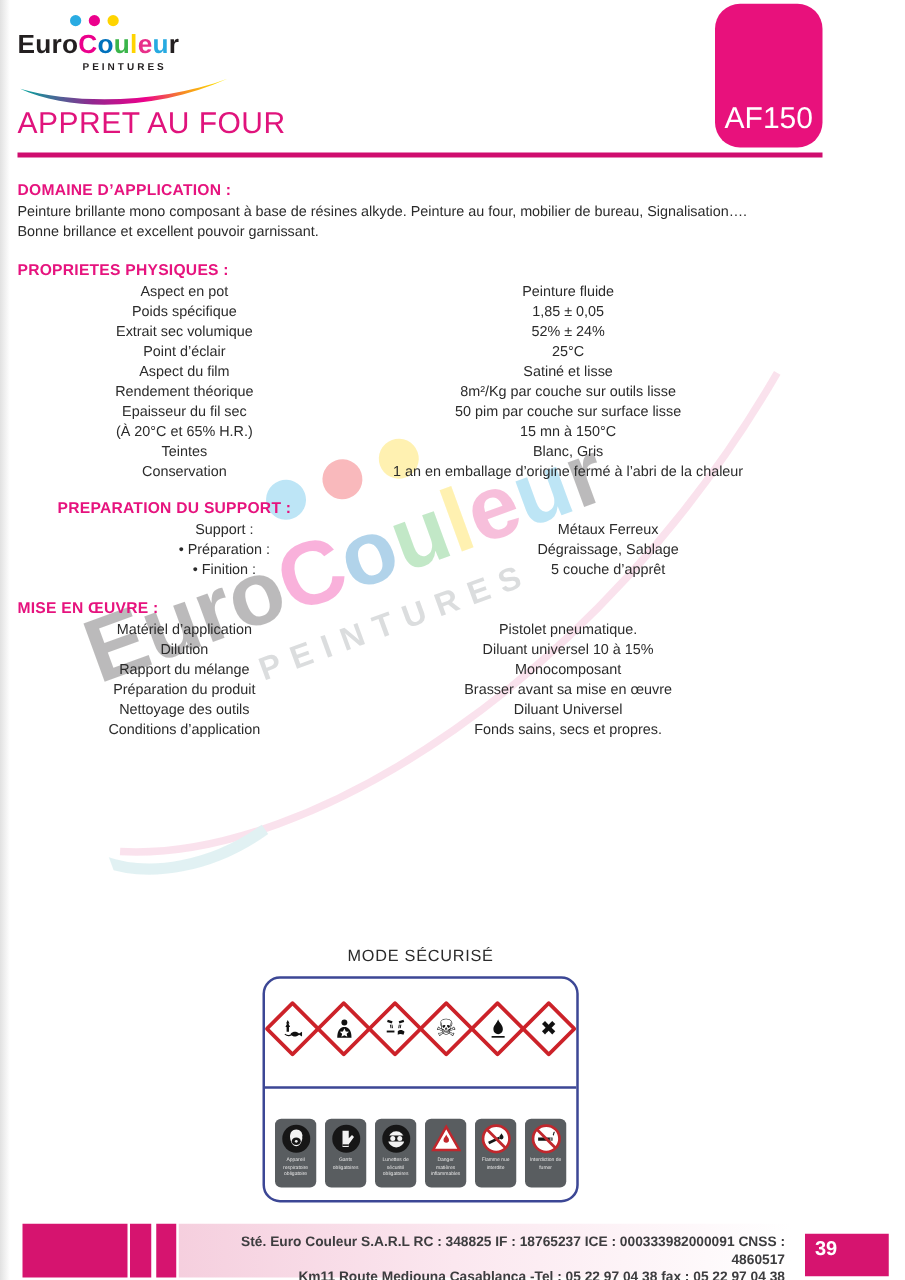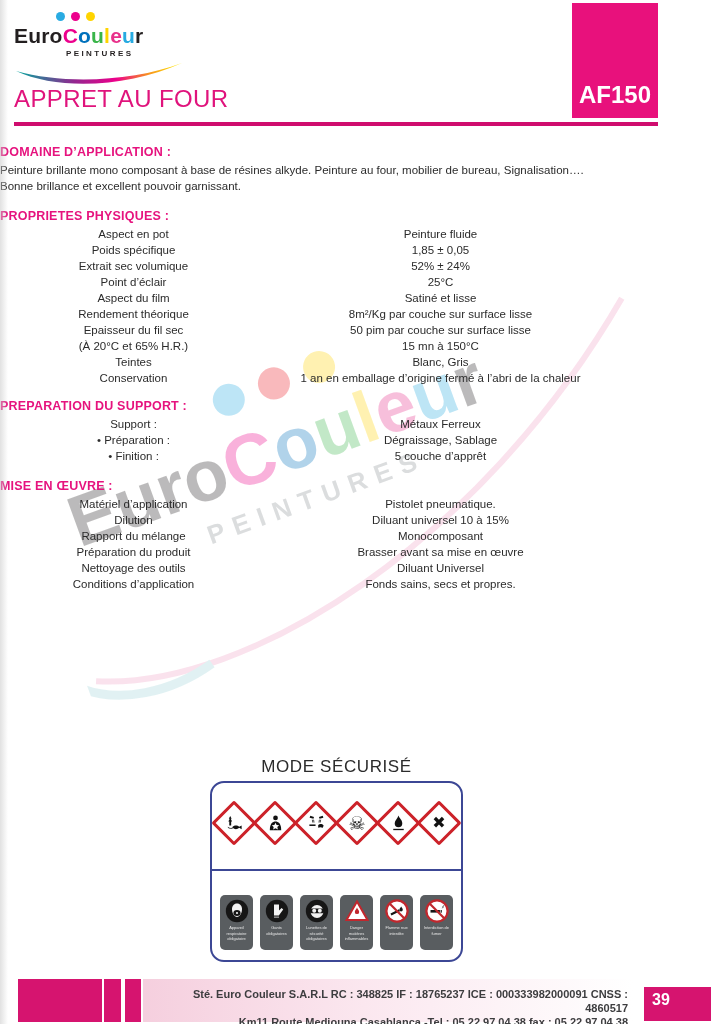--- a/index.html
+++ b/index.html
@@ -16,45 +16,45 @@
   .brandname{font-size:21px;font-weight:bold;margin-top:3px;letter-spacing:.2px;white-space:nowrap;}
   .lc-k{color:#231f20}.lc-m{color:#ec008c}.lc-b{color:#0071bc}.lc-g{color:#3ab54a}
   .lc-y{color:#ffd400}.lc-r{color:#e8308a}.lc-c{color:#27aae1}
   .brandsub{font-size:8px;font-weight:bold;color:#231f20;letter-spacing:2.4px;margin:1px 0 0 52px;}
   .swoosh{margin-top:1px;}
 
   .title{position:absolute;left:14px;top:85px;font-size:24px;font-weight:normal;
          color:#e0137c;letter-spacing:.4px;z-index:2;}
   .codeblock{position:absolute;left:572px;top:3px;width:86px;height:115px;background:#e8117c;
          color:#fff;display:flex;align-items:flex-end;justify-content:center;
-         padding-bottom:9px;box-sizing:border-box;font-size:24px;font-weight:bold;z-index:2;}
+         padding-bottom:9px;box-sizing:border-box;font-size:24px;font-weight:normal;z-index:2;border-radius:20px;}
   .rule{position:absolute;left:14px;top:122px;width:644px;height:4px;background:#cf0d6e;z-index:2;}
 
   
-  .section{position:absolute;left:0;width:660px;z-index:2;}
+  .section{position:absolute;left:14px;width:660px;z-index:2;}
   .sec-heading{font-size:12.5px;font-weight:bold;color:#e6137e;letter-spacing:.2px;}
   .lines,.rows{margin-top:3px;}
   .pline{font-size:11.5px;line-height:16px;color:#2b2b2b;}
   .row{display:flex;font-size:11.5px;line-height:16px;color:#2b2b2b;text-align:center;}
   .row .lab{width:175px;margin-left:46px;flex:none;}
   .row .val{flex:1;}
-  #sec-domaine{top:145px;} #sec-props{top:209px;} #sec-prep{top:399px;} #sec-mise{top:479px;}
+  #sec-domaine{top:145px;} #sec-props{top:209px;} #sec-prep{top:399px;margin-left:32px;} #sec-mise{top:479px;}
 
   
   .wm{position:absolute;left:40px;top:345px;width:640px;height:310px;
       transform:rotate(-20deg);opacity:.30;z-index:0;pointer-events:none;}
   .wm-dots{display:flex;gap:16px;margin-left:215px;}
   .wm-dot{width:32px;height:32px;border-radius:50%;}
   .wm-name{font-size:72px;font-weight:bold;margin-top:6px;white-space:nowrap;margin-left:40px;}
   .wm-sub{font-size:26px;font-weight:bold;color:#8a9094;letter-spacing:9px;margin:2px 0 0 165px;}
   .wm-swoosh{position:absolute;left:0;top:0;}
 
   
   .safe-title{position:absolute;left:210px;top:757px;width:253px;text-align:center;
-      font-size:17px;color:#2b2b2b;letter-spacing:.6px;z-index:2;}
+      font-size:13px;color:#2b2b2b;letter-spacing:.6px;z-index:2;}
   .safe-box{position:absolute;left:210px;top:781px;width:253px;height:181px;background:#fff;
       border:2px solid #3c4795;border-radius:14px;box-sizing:border-box;z-index:2;}
   .ghs-row{position:absolute;top:24px;left:0;right:0;display:flex;justify-content:center;gap:9px;}
   .ghs{width:26px;height:26px;border:3px solid #cc2229;border-radius:2px;background:#fff;
       transform:rotate(45deg);display:flex;align-items:center;justify-content:center;}
   .ghs-inner{transform:rotate(-45deg);display:flex;align-items:center;justify-content:center;
       width:26px;height:26px;font-family:"DejaVu Sans",sans-serif;color:#111;}
   .glyph-skull{font-size:19px;line-height:1;}
   .glyph-x{font-size:16px;font-weight:bold;line-height:1;}
   .safe-div{position:absolute;top:86px;left:0;right:0;height:2px;background:#3c4795;}
@@ -148,21 +148,21 @@
       <div class="row">
           <span class="lab">Point d’éclair</span>
           <span class="val">25°C</span>
         </div>
       <div class="row">
           <span class="lab">Aspect du film</span>
           <span class="val">Satiné et lisse</span>
         </div>
       <div class="row">
           <span class="lab">Rendement théorique</span>
-          <span class="val">8m²/Kg par couche sur surface lisse</span>
+          <span class="val">8m²/Kg par couche sur outils lisse</span>
         </div>
       <div class="row">
           <span class="lab">Epaisseur du fil sec</span>
           <span class="val">50 pim par couche sur surface lisse</span>
         </div>
       <div class="row">
           <span class="lab">(À 20°C et 65% H.R.)</span>
           <span class="val">15 mn à 150°C</span>
         </div>
       <div class="row">

